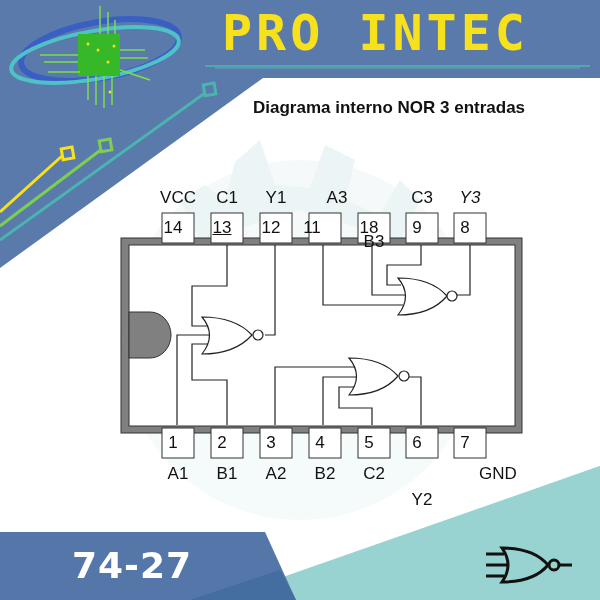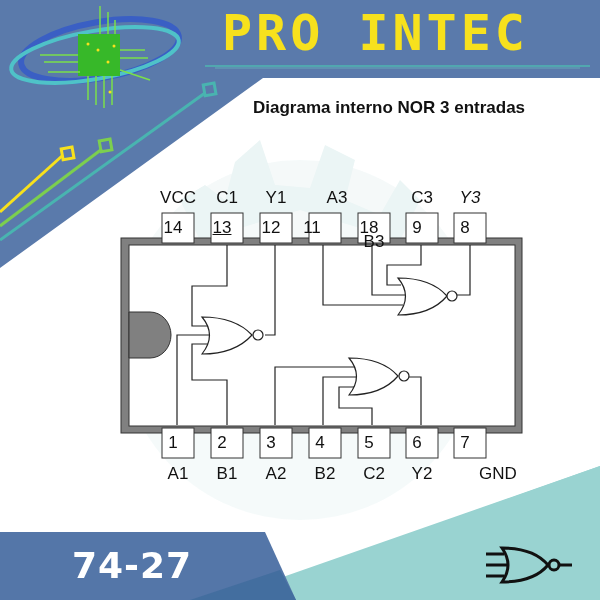--- a/index.html
+++ b/index.html
@@ -152,21 +152,21 @@
 <div class="pin-num" style="left:310px;top:432px;">4</div>
 <div class="pin-num" style="left:359px;top:432px;">5</div>
 <div class="pin-num" style="left:407px;top:432px;">6</div>
 <div class="pin-num" style="left:455px;top:432px;">7</div>
 
 <div class="pin-bot-label" style="left:156px;top:465px;">A1</div>
 <div class="pin-bot-label" style="left:205px;top:465px;">B1</div>
 <div class="pin-bot-label" style="left:254px;top:465px;">A2</div>
 <div class="pin-bot-label" style="left:303px;top:465px;">B2</div>
 <div class="pin-bot-label" style="left:352px;top:465px;">C2</div>
-<div class="pin-bot-label" style="left:400px;top:465px;">Y2</div>
+<div class="pin-bot-label" style="left:400px;top:491px;">Y2</div>
 <div class="pin-bot-label" style="left:448px;top:465px;margin-left:28px;">GND</div>
 
 <div class="part-number">74-27</div>
 
 <svg class="nor-icon" width="90" height="50" viewBox="0 0 90 50">
   <g fill="none" stroke="#111" stroke-width="3">
     <line x1="0" y1="14" x2="18" y2="14"></line>
     <line x1="0" y1="25" x2="22" y2="25"></line>
     <line x1="0" y1="36" x2="18" y2="36"></line>
     <path d="M16,8 Q28,25 16,42 Q48,42 62,25 Q48,8 16,8 Z"></path>

